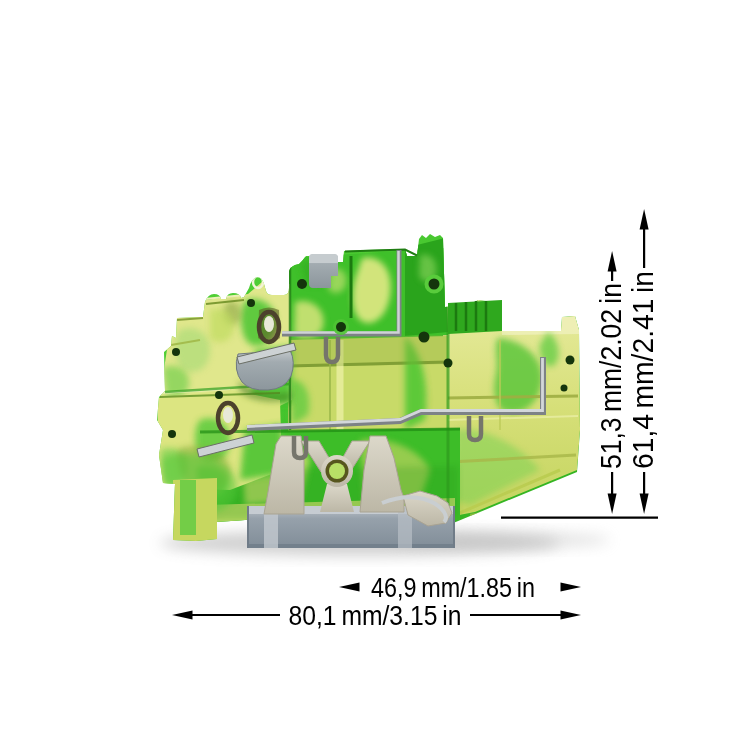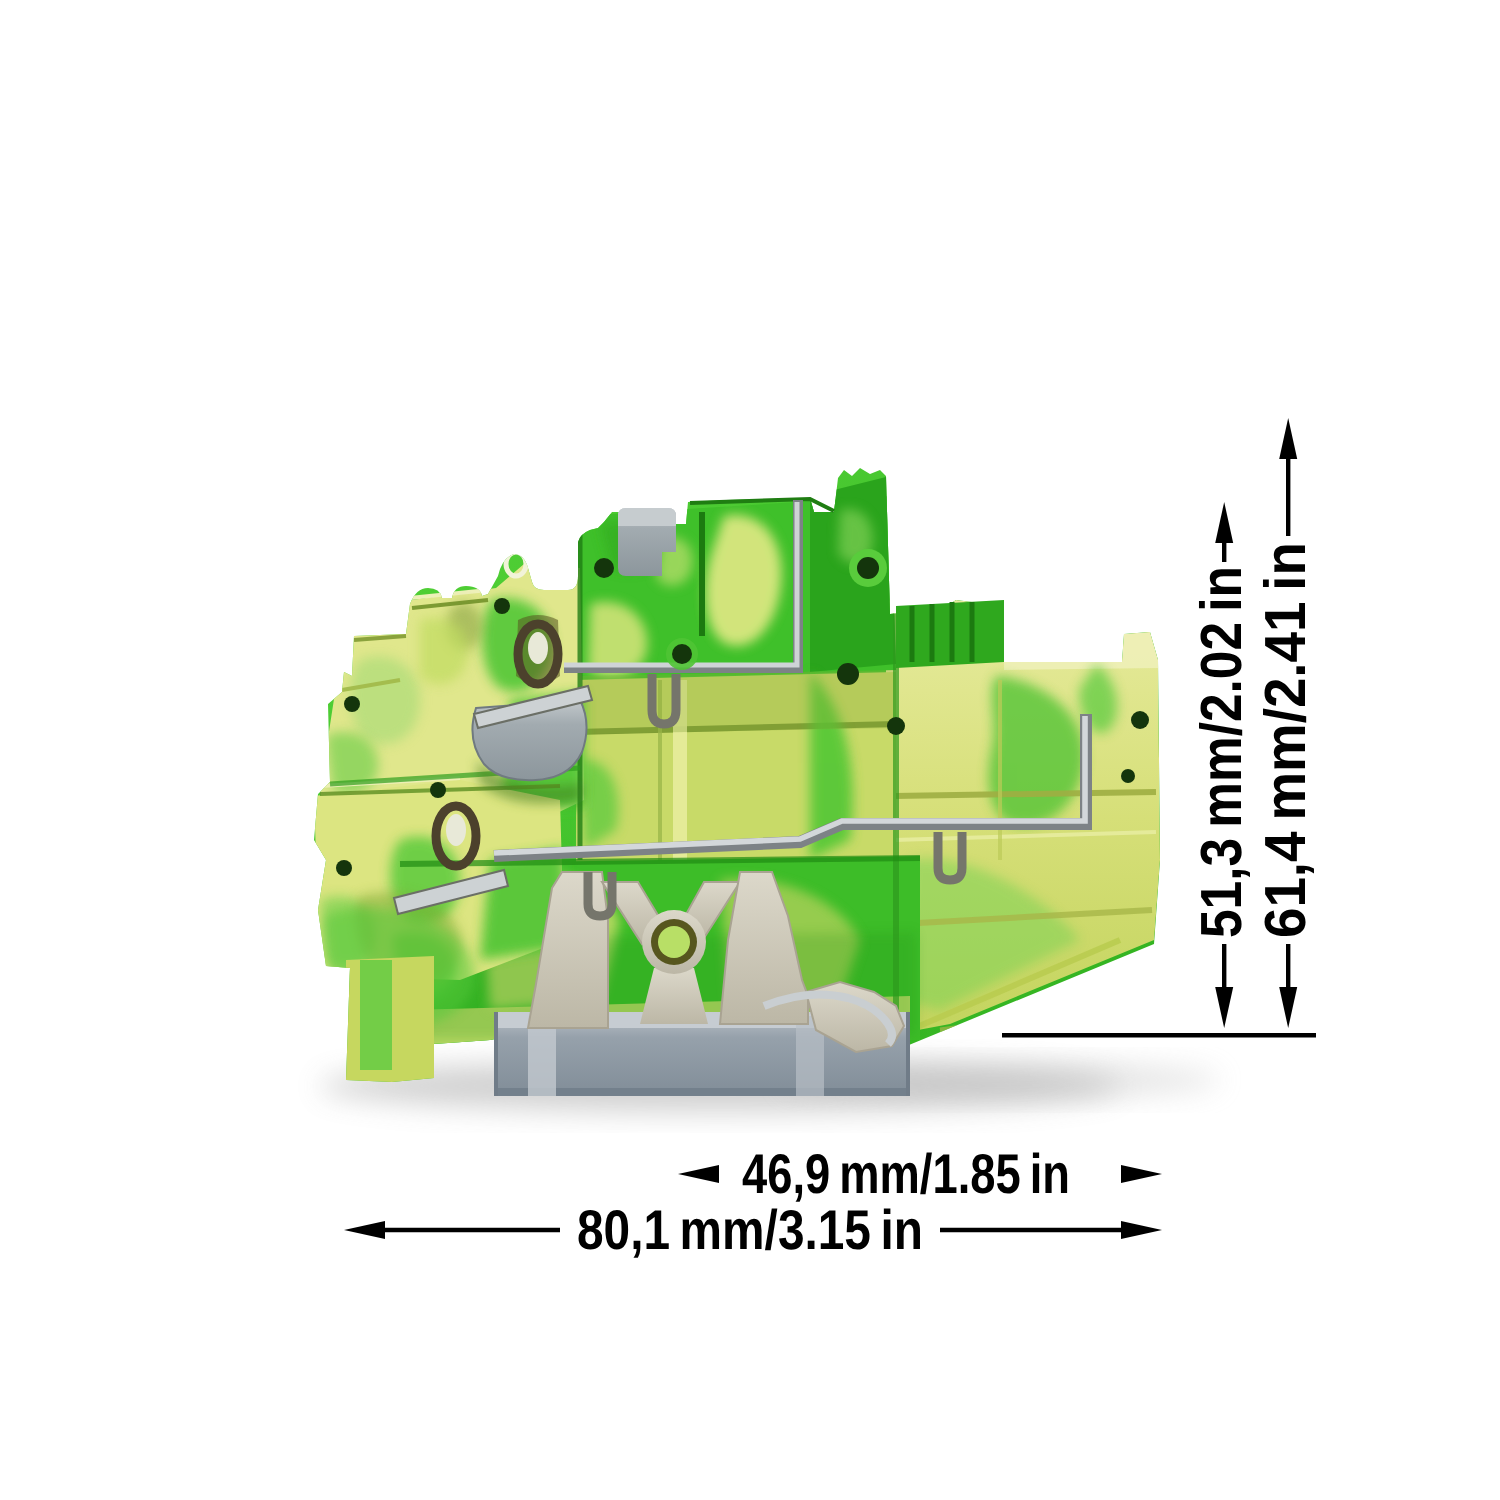--- a/index.html
+++ b/index.html
@@ -1,17 +1,17 @@
 <!DOCTYPE html>
 <html><head>
 <meta charset="utf-8">
 <style>
   html,body{margin:0;padding:0;background:#fff;}
   #stage{position:relative;width:750px;height:750px;background:#fff;overflow:hidden;
-         font-family:"Liberation Sans", sans-serif;font-weight:bold;}
+         font-family:"Liberation Sans", sans-serif;}
 </style>
 </head>
 <body>
 <div id="stage">
 <svg width="750" height="750" viewBox="0 0 750 750" xmlns="http://www.w3.org/2000/svg">
 <defs>
   <linearGradient id="gGreen" x1="0" y1="0" x2="1" y2="1">
     <stop offset="0" stop-color="#55d439"></stop>
     <stop offset="1" stop-color="#30b01f"></stop>
   </linearGradient>

